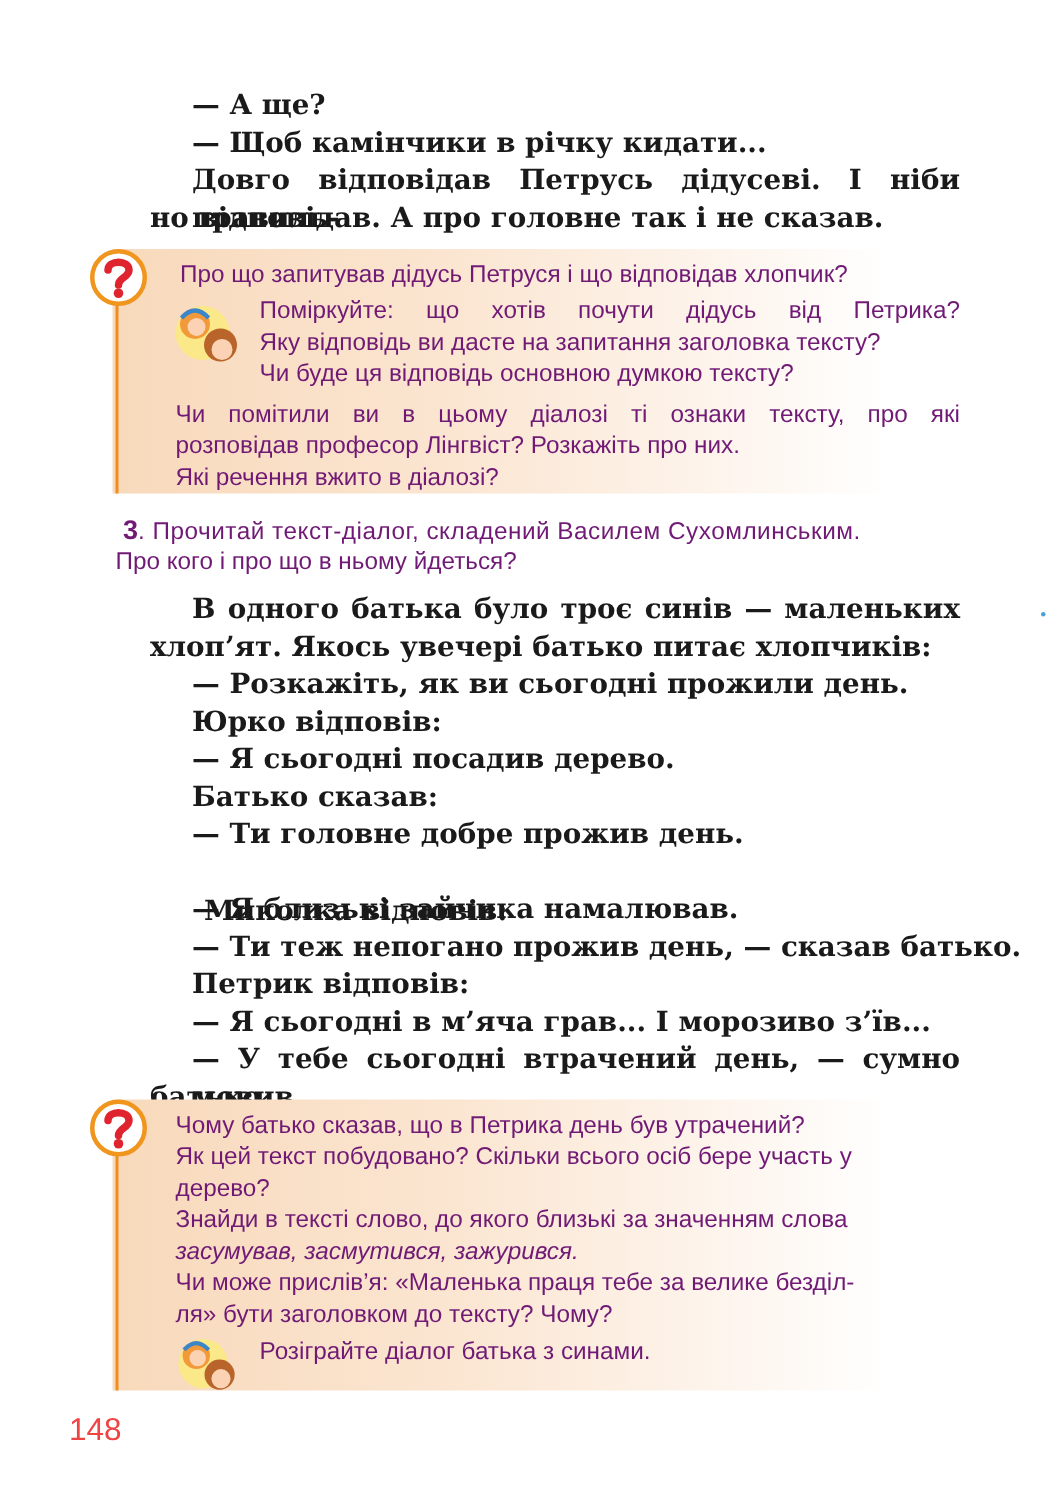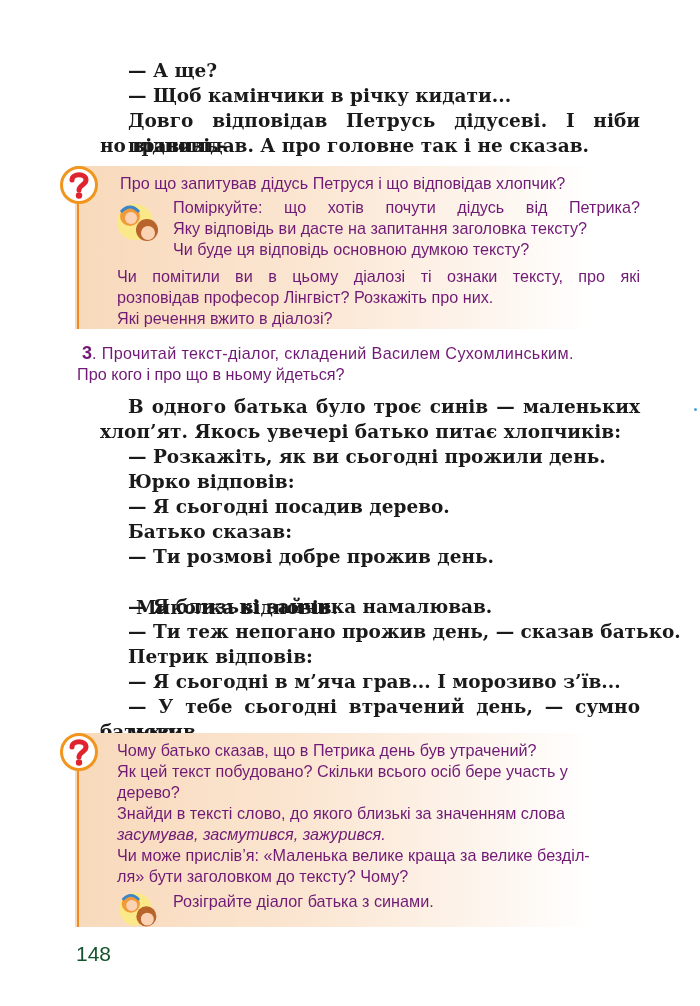--- a/index.html
+++ b/index.html
@@ -18,21 +18,21 @@
   }
   .box-line {
     position: absolute; left: 77px; width: 2px; background: #ef8d21;
   }
   .qicon {
     position: absolute; width: 38px; height: 38px; border-radius: 50%;
     border: 3px solid #f0961f; background: #fff; box-sizing: border-box;
     display: flex; align-items: center; justify-content: center;
   }
   .kids { position: absolute; width: 50px; height: 44px; }
-  .page-num { position: absolute; left: 76px; top: 942px; font-family: "Liberation Sans", sans-serif; font-size: 21px; color: #14532d; }
+  .page-num { position: absolute; left: 46px; top: 942px; font-family: "Liberation Sans", sans-serif; font-size: 21px; color: #ef4444; }
   .num3 { font-weight: bold; font-size: 18px; }
   .dot { position: absolute; left: 694px; top: 408px; width: 3px; height: 3px; background: #4aa3d8; border-radius: 50%; }
 </style>
 </head>
 <body>
 
 <div>
   <div class="line serif b" style="left:128px; top:58px;">— А ще?</div>
   <div class="line serif b" style="left:128px; top:83px;">— Щоб камінчики в річку кидати...</div>
   <div class="line serif b just" style="left:128px; top:108px; width:512px;">Довго відповідав Петрусь дідусеві. І ніби правиль-</div>
@@ -73,21 +73,21 @@
 </div>
 <div class="dot"></div>
 
 <div>
   <div class="line serif b just" style="left:128px; top:394px; width:512px;">В одного батька було троє синів — маленьких</div>
   <div class="line serif b" style="left:100px; top:419px;">хлоп’ят. Якось увечері батько питає хлопчиків:</div>
   <div class="line serif b" style="left:128px; top:444px;">— Розкажіть, як ви сьогодні прожили день.</div>
   <div class="line serif b" style="left:128px; top:469px;">Юрко відповів:</div>
   <div class="line serif b" style="left:128px; top:494px;">— Я сьогодні посадив дерево.</div>
   <div class="line serif b" style="left:128px; top:519px;">Батько сказав:</div>
-  <div class="line serif b" style="left:128px; top:544px;">— Ти розмові добре прожив день.</div>
+  <div class="line serif b" style="left:128px; top:544px;">— Ти головне добре прожив день.</div>
   <div class="line serif b" style="left:136px; top:569px;margin-top:26px;">Миколка відповів:</div>
   <div class="line serif b" style="left:128px; top:594px;">— Я близькі зайчика намалював.</div>
   <div class="line serif b" style="left:128px; top:619px;">— Ти теж непогано прожив день, — сказав батько.</div>
   <div class="line serif b" style="left:128px; top:644px;">Петрик відповів:</div>
   <div class="line serif b" style="left:128px; top:669px;">— Я сьогодні в м’яча грав... І морозиво з’їв...</div>
   <div class="line serif b just" style="left:128px; top:694px; width:512px;">— У тебе сьогодні втрачений день, — сумно мовив</div>
   <div class="line serif b" style="left:100px; top:719px;">батько.</div>
 </div>
 
 <div class="box" style="top:733px; height:194px;"></div>
@@ -96,21 +96,21 @@
   <svg width="22" height="28" viewBox="0 0 22 28">
     <path d="M4 9 C4 2,18 2,18 9 C18 14,11 14,11 19" stroke="#e0242f" stroke-width="5" fill="none" stroke-linecap="round"></path>
     <circle cx="11" cy="24.5" r="3.2" fill="#e0242f"></circle>
   </svg>
 </div>
 <div class="line sans" style="left:117px; top:740px;">Чому батько сказав, що в Петрика день був утрачений?</div>
 <div class="line sans" style="left:117px; top:761px;">Як цей текст побудовано? Скільки всього осіб бере участь у</div>
 <div class="line sans" style="left:117px; top:782px;">дерево?</div>
 <div class="line sans" style="left:117px; top:803px;">Знайди в тексті слово, до якого близькі за значенням слова</div>
 <div class="line sans" style="left:117px; top:824px; font-style:italic;text-align:right;">засумував, засмутився, зажурився.</div>
-<div class="line sans" style="left:117px; top:845px;">Чи може прислів’я: «Маленька велике краща за велике безділ-</div>
+<div class="line sans" style="left:117px; top:845px;">Чи може прислів’я: «Маленька праця тебе за велике безділ-</div>
 <div class="line sans" style="left:117px; top:866px;">ля» бути заголовком  до тексту? Чому?</div>
 <div class="kids" style="left:115px; top:889px;">
   <svg width="50" height="42" viewBox="0 0 50 46">
     <circle cx="20" cy="22" r="18" fill="#fbeb7a" opacity="0.8"></circle>
     <circle cx="15" cy="16" r="10" fill="#f29a3a"></circle>
     <path d="M6 12 Q15 2 24 12" stroke="#3a86c8" stroke-width="3" fill="none"></path>
     <circle cx="16" cy="18" r="6" fill="#fbd3b4"></circle>
     <circle cx="32" cy="30" r="11" fill="#b8642a"></circle>
     <circle cx="33" cy="33" r="7" fill="#fbd3b4"></circle>
   </svg>

